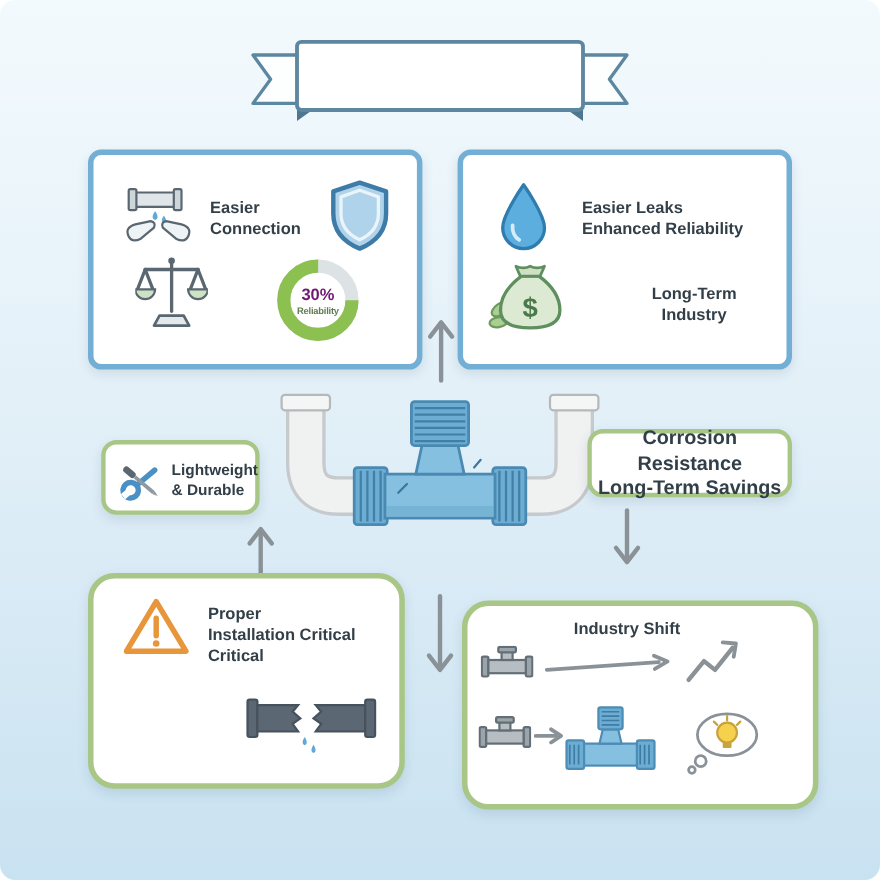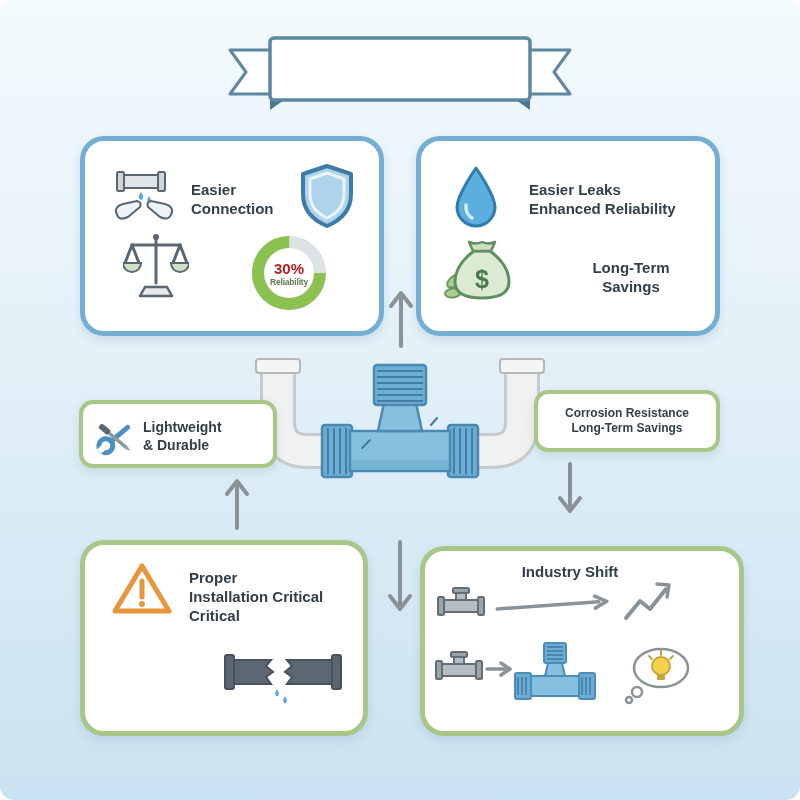--- a/index.html
+++ b/index.html
@@ -5,34 +5,34 @@
   * { margin:0; padding:0; box-sizing:border-box; }
   html,body { background:#ffffff; }
   body { font-family:"Liberation Sans", sans-serif; }
   #canvas {
     position:relative; width:800px; height:800px; overflow:hidden;
     border-radius:14px;
     background:linear-gradient(180deg,#f3fafd 0%, #e3f0f8 45%, #c9e2f1 100%);
   }
   .abs { position:absolute; }
   .card { position:absolute; background:#ffffff; box-shadow:0 4px 10px rgba(70,100,125,.15); }
-  .card.blue  { border:5px solid #73aed4; border-radius:24px; }
+  .card.blue  { border:5px solid #73aed4; border-radius:12px; }
   .card.green { border:5px solid #a8c786; border-radius:24px; }
   .card.small-green { border:4px solid #a8c786; border-radius:14px; }
   .title {
     position:absolute; font-weight:bold; color:#323f48;
     font-size:15px; line-height:1.25; white-space:pre-line;
   }
   .center-text { text-align:center; }
   .donut { position:absolute; }
   .donut-text {
     position:absolute; inset:0; display:flex; flex-direction:column;
     align-items:center; justify-content:center; pointer-events:none;
   }
-  .donut-value { font-weight:bold; font-size:15px; color:#b91c1c; }
+  .donut-value { font-weight:bold; font-size:15px; color:#701a75; }
   .donut-label { font-size:8.5px; font-weight:bold; color:#5f7d52; letter-spacing:-0.2px; }
   .flexmid { display:flex; align-items:center; justify-content:center; height:100%; width:100%; }
 </style>
 </head>
 <body>
 
 <div id="canvas">
 
   <svg class="abs" style="left:220px;top:30px" width="360" height="84" viewBox="0 0 360 84">
     <polygon points="10,20 62,20 62,64 10,64 26,42" fill="#fdfefe" stroke="#5d87a0" stroke-width="3" stroke-linejoin="round"></polygon>
@@ -92,21 +92,21 @@
     <div class="title" style="left:108px;top:40px;width:172px">Easier Leaks
 Enhanced Reliability</div>
     <svg class="abs" style="left:22px;top:94px" width="78" height="74" viewBox="0 0 78 74">
       <ellipse cx="12" cy="46" rx="9" ry="5" transform="rotate(-35 12 46)" fill="#a9cf92" stroke="#6f9a5f" stroke-width="2"></ellipse>
       <ellipse cx="10" cy="58" rx="8" ry="4.5" transform="rotate(-8 10 58)" fill="#a9cf92" stroke="#6f9a5f" stroke-width="2"></ellipse>
       <path d="M31 16 Q12 30 12 47 Q12 63 39 63 Q66 63 66 47 Q66 30 47 16 Z" fill="#dcead4" stroke="#5f8f5f" stroke-width="3"></path>
       <path d="M30 16 l-4 -9 q7 3 13 0 q6 3 13 0 l-4 9 Z" fill="#cfe0c4" stroke="#5f8f5f" stroke-width="2.5" stroke-linejoin="round"></path>
       <text x="39" y="53" font-size="25" font-weight="bold" fill="#4a7a49" text-anchor="middle" font-family="Liberation Sans, sans-serif">$</text>
     </svg>
     <div class="title center-text" style="left:148px;top:118px;width:124px">Long-Term
-Savings</div>
+Industry</div>
   </div>
 
   <svg class="abs" style="left:240px;top:355px" width="320" height="150" viewBox="0 0 320 150">
     <g fill="none">
       <path d="M38 16 L38 66 Q38 96 68 96 L86 96" stroke="#c6cacc" stroke-width="36"></path>
       <path d="M38 16 L38 66 Q38 96 68 96 L86 96" stroke="#f0f1f1" stroke-width="30"></path>
       <path d="M282 16 L282 66 Q282 96 252 96 L234 96" stroke="#c6cacc" stroke-width="36"></path>
       <path d="M282 16 L282 66 Q282 96 252 96 L234 96" stroke="#f0f1f1" stroke-width="30"></path>
     </g>
     <rect x="16" y="4" width="44" height="14" rx="3" fill="#f4f5f5" stroke="#b5b9bb" stroke-width="2"></rect>
@@ -134,40 +134,40 @@
         <line x1="137" y1="34" x2="183" y2="34"></line>
       <line x1="137" y1="40" x2="183" y2="40"></line>
         <line x1="137" y1="46" x2="183" y2="46"></line>
     </g>
     <g stroke="#3e769e" stroke-width="2" stroke-linecap="round">
       <line x1="122" y1="93" x2="130" y2="85"></line>
       <line x1="191" y1="70" x2="197" y2="63"></line>
     </g>
   </svg>
 
-  <div class="card small-green" style="left:79px;top:400px;width:198px;height:68px">
+  <div class="card small-green" style="left:92px;top:400px;width:144px;height:68px">
     <svg class="abs" style="left:10px;top:12px" width="44" height="44" viewBox="0 0 44 44">
       <g transform="rotate(-40 22 22)">
         <circle cx="10" cy="22" r="7" fill="none" stroke="#4a90c4" stroke-width="5"></circle>
         <rect x="1" y="19" width="9" height="6" fill="#ffffff"></rect>
         <rect x="15" y="19.5" width="26" height="5" rx="2.5" fill="#4a90c4"></rect>
       </g>
       <g transform="rotate(40 22 22)">
         <rect x="2" y="19" width="13" height="6" rx="3" fill="#5a6670"></rect>
         <rect x="15" y="20.3" width="22" height="3.5" fill="#8f99a1"></rect>
         <polygon points="37,20.3 42,22 37,23.8" fill="#8f99a1"></polygon>
       </g>
     </svg>
     <div class="title" style="left:60px;top:15px;width:112px;font-size:14px">Lightweight
 &amp; Durable</div>
   </div>
 
   <div class="card small-green" style="left:534px;top:390px;width:186px;height:62px">
     <div class="flexmid">
-      <div class="title center-text" style="position:static;font-size:12px">Corrosion Resistance
+      <div class="title center-text" style="position:static;font-size:18px">Corrosion Resistance
 Long-Term Savings</div>
     </div>
   </div>
 
   <svg class="abs" style="left:388px;top:288px" width="26" height="62" viewBox="0 0 26 62">
     <line x1="13" y1="58" x2="13" y2="8" stroke="#8a9298" stroke-width="4" stroke-linecap="round"></line>
     <polyline points="3,18 13,5 23,18" fill="none" stroke="#8a9298" stroke-width="4" stroke-linecap="round" stroke-linejoin="round"></polyline>
   </svg>
   <svg class="abs" style="left:224px;top:476px" width="26" height="56" viewBox="0 0 26 56">
     <line x1="13" y1="52" x2="13" y2="8" stroke="#8a9298" stroke-width="4" stroke-linecap="round"></line>
@@ -175,21 +175,21 @@
   </svg>
   <svg class="abs" style="left:557px;top:460px" width="26" height="56" viewBox="0 0 26 56">
     <line x1="13" y1="4" x2="13" y2="48" stroke="#8a9298" stroke-width="4" stroke-linecap="round"></line>
     <polyline points="3,38 13,51 23,38" fill="none" stroke="#8a9298" stroke-width="4" stroke-linecap="round" stroke-linejoin="round"></polyline>
   </svg>
   <svg class="abs" style="left:387px;top:538px" width="26" height="76" viewBox="0 0 26 76">
     <line x1="13" y1="4" x2="13" y2="68" stroke="#8a9298" stroke-width="4" stroke-linecap="round"></line>
     <polyline points="3,58 13,71 23,58" fill="none" stroke="#8a9298" stroke-width="4" stroke-linecap="round" stroke-linejoin="round"></polyline>
   </svg>
 
-  <div class="card green" style="left:80px;top:540px;width:288px;height:196px">
+  <div class="card green" style="left:80px;top:521px;width:288px;height:196px">
     <svg class="abs" style="left:26px;top:16px" width="62" height="56" viewBox="0 0 62 56">
       <path d="M31 5 L58 50 L4 50 Z" fill="#ffffff" stroke="#e8963c" stroke-width="5" stroke-linejoin="round"></path>
       <line x1="31" y1="20" x2="31" y2="36" stroke="#e8963c" stroke-width="5" stroke-linecap="round"></line>
       <circle cx="31" cy="43" r="3" fill="#e8963c"></circle>
     </svg>
     <div class="title" style="left:104px;top:24px;width:160px">Proper
 Installation Critical
 Critical</div>
     <svg class="abs" style="left:138px;top:98px" width="120" height="66" viewBox="0 0 120 66">
       <g stroke="#46525c" stroke-width="2">

